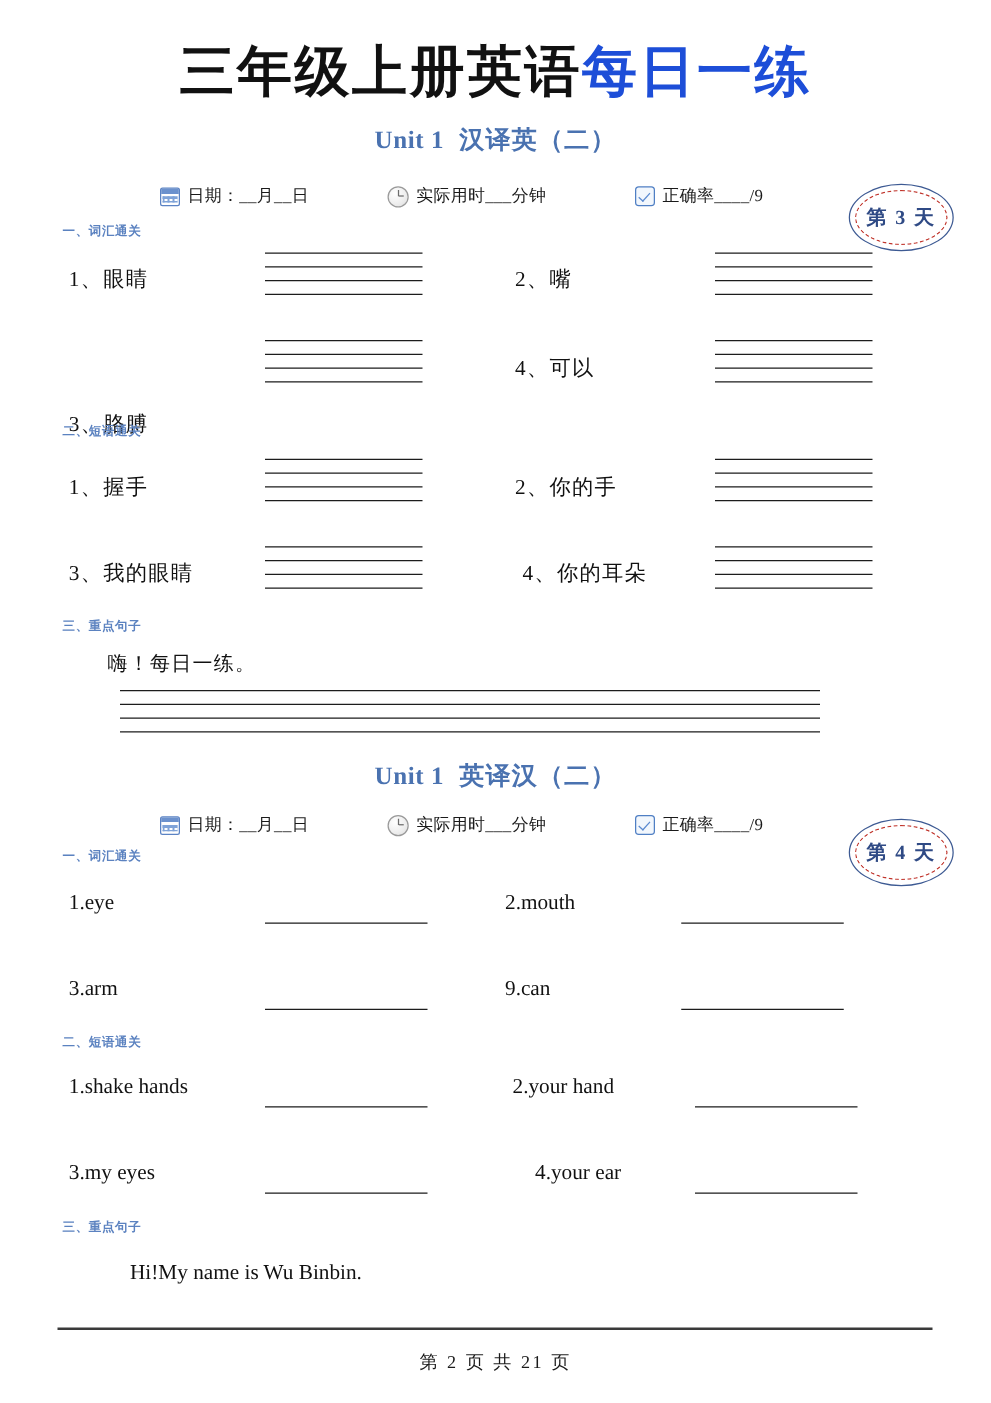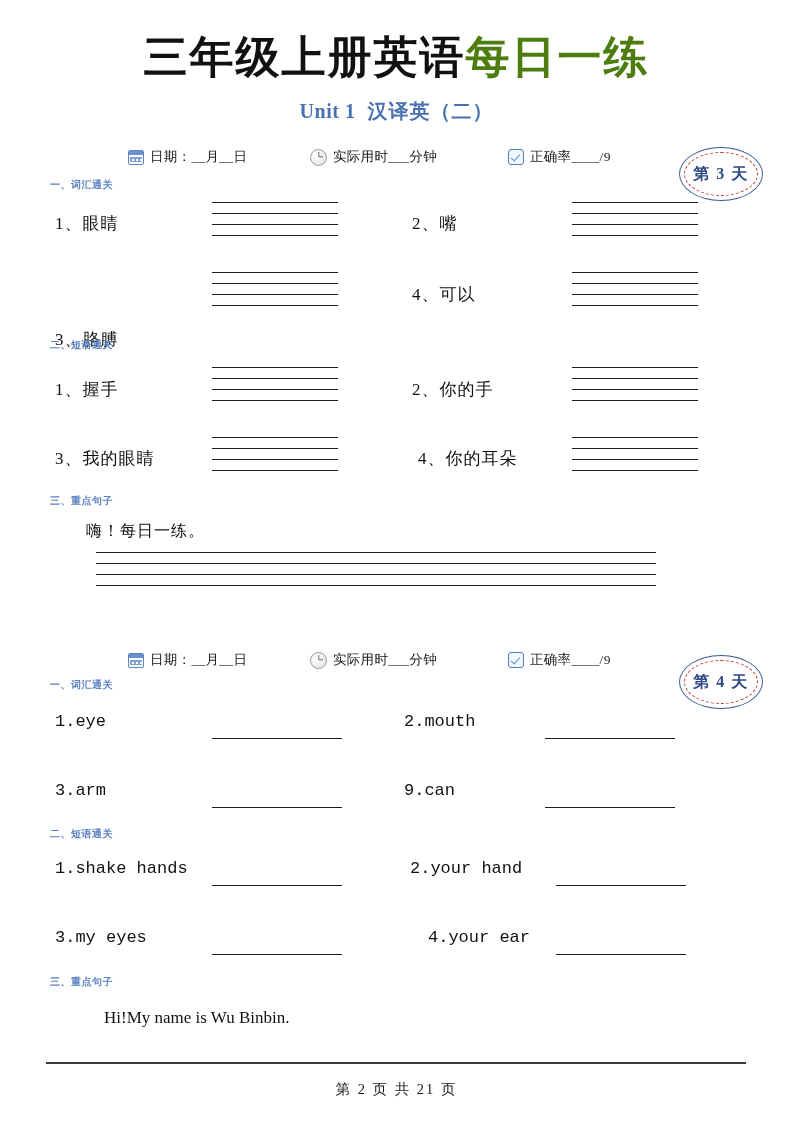--- a/index.html
+++ b/index.html
@@ -29,21 +29,21 @@
     left: 0;
     width: 793px;
     text-align: center;
     font-size: 44px;
     font-weight: bold;
     letter-spacing: 2px;
     white-space: nowrap;
     font-family: "Liberation Serif", "DejaVu Serif", serif;
   }
   .main-title .t-black { color: #111111; }
-  .main-title .t-red { color: #4d7c0f; }
+  .main-title .t-red { color: #1d4ed8; }
 
   
   .unit-title {
     position: absolute;
     left: 0;
     width: 793px;
     text-align: center;
     font-size: 20px;
     font-weight: bold;
     color: #4a72b0;
@@ -182,21 +182,21 @@
     color: #111111;
     white-space: nowrap;
     letter-spacing: 1px;
     font-family: "Liberation Serif", "DejaVu Serif", serif;
   }
   .item-en {
     position: absolute;
     font-size: 17px;
     color: #111111;
     white-space: nowrap;
-    font-family: Liberation Mono, monospace;
+    font-family: Liberation Serif, serif;
   }
 
   
   .stave {
     position: absolute;
     height: 34px;
   }
   .stave i {
     position: absolute;
     left: 0;
@@ -355,20 +355,23 @@
 
   <div class="sec-head" style="left:50px; top:494px;">三、重点句子</div>
   <div class="sentence-cn" style="left:86px; top:521px;">嗨！每日一练。</div>
   <div class="stave" style="left:96px; top:552px; width:560px;">
       <i></i>
       <i></i>
       <i></i>
       <i></i>
     </div>
 
+  <div class="unit-title" style="top:607px;">
+    <span class="u-en">Unit 1</span>&nbsp;&nbsp;<span>英译汉（二）</span>
+  </div>
 
   <div class="meta-row" style="top:648px;">
     <div class="meta-item" style="left:8px;">
       <span class="ico-cal"></span>
       <span class="meta-text">日期：__月__日</span>
     </div>
     <div class="meta-item" style="left:190px;">
       <span class="ico-clock"></span>
       <span class="meta-text">实际用时___分钟</span>
     </div>

